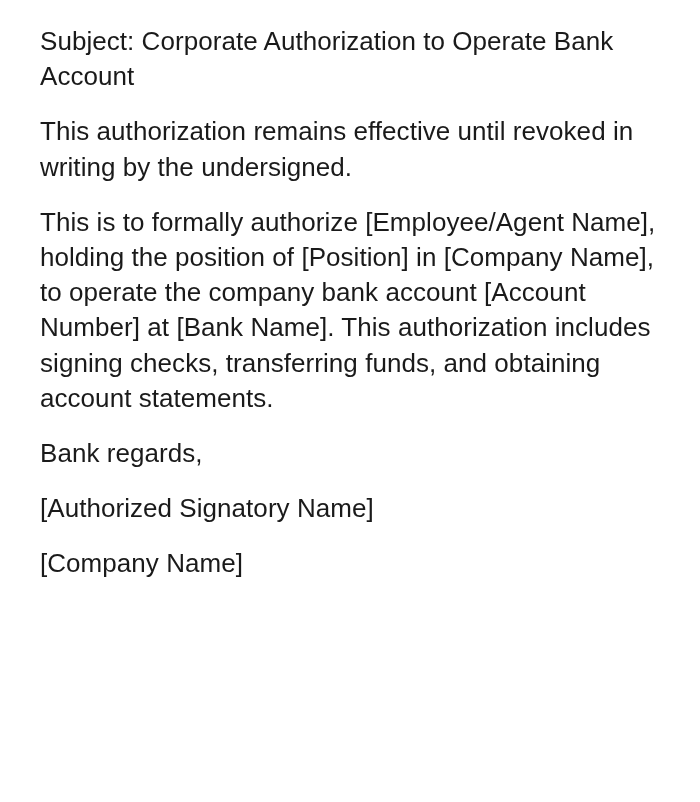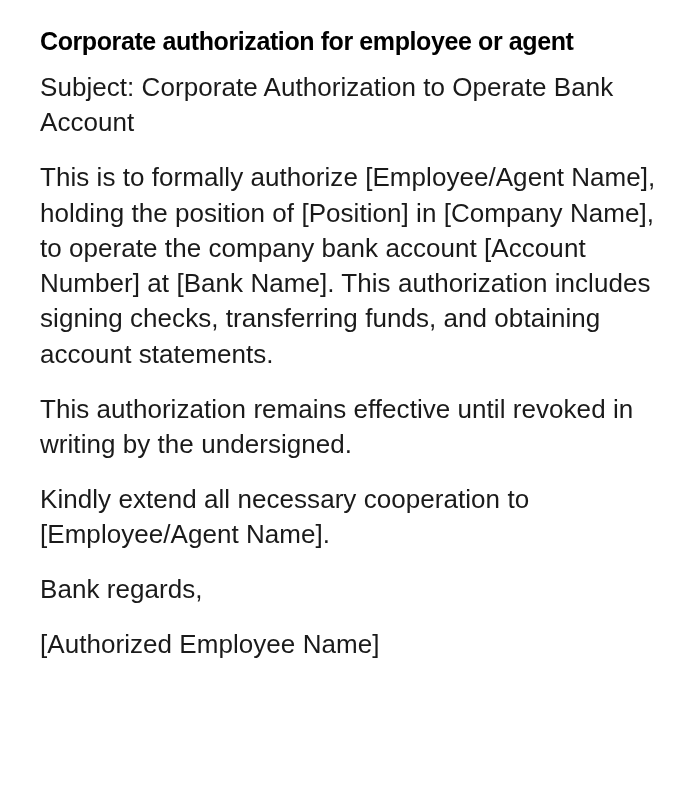--- a/index.html
+++ b/index.html
@@ -31,20 +31,19 @@
       font-size: 26px;
       line-height: 35.3px;
       margin: 0 0 19.7px 0;
       letter-spacing: 0.05px;
     }
   </style>
 </head>
 <body>
 
 <div class="page">
-  <h1 class="title">Corporate authorization for employee or agent</h1>
   <p class="para">Subject: Corporate Authorization to Operate Bank Account</p>
+  <p class="para">This authorization remains effective until revoked in writing by the undersigned.</p>
   <p class="para">This is to formally authorize [Employee/Agent Name], holding the position of [Position] in [Company Name], to operate the company bank account [Account Number] at [Bank Name]. This authorization includes signing checks, transferring funds, and obtaining account statements.</p>
-  <p class="para">This authorization remains effective until revoked in writing by the undersigned.</p>
-  <p class="para">Kindly extend all necessary cooperation to [Employee/Agent Name].</p>
   <p class="para">Bank regards,</p>
-  <p class="para">[Authorized Employee Name]</p>
+  <p class="para">[Authorized Signatory Name]</p>
+  <p class="para">[Company Name]</p>
 </div>
 
 </body></html>

